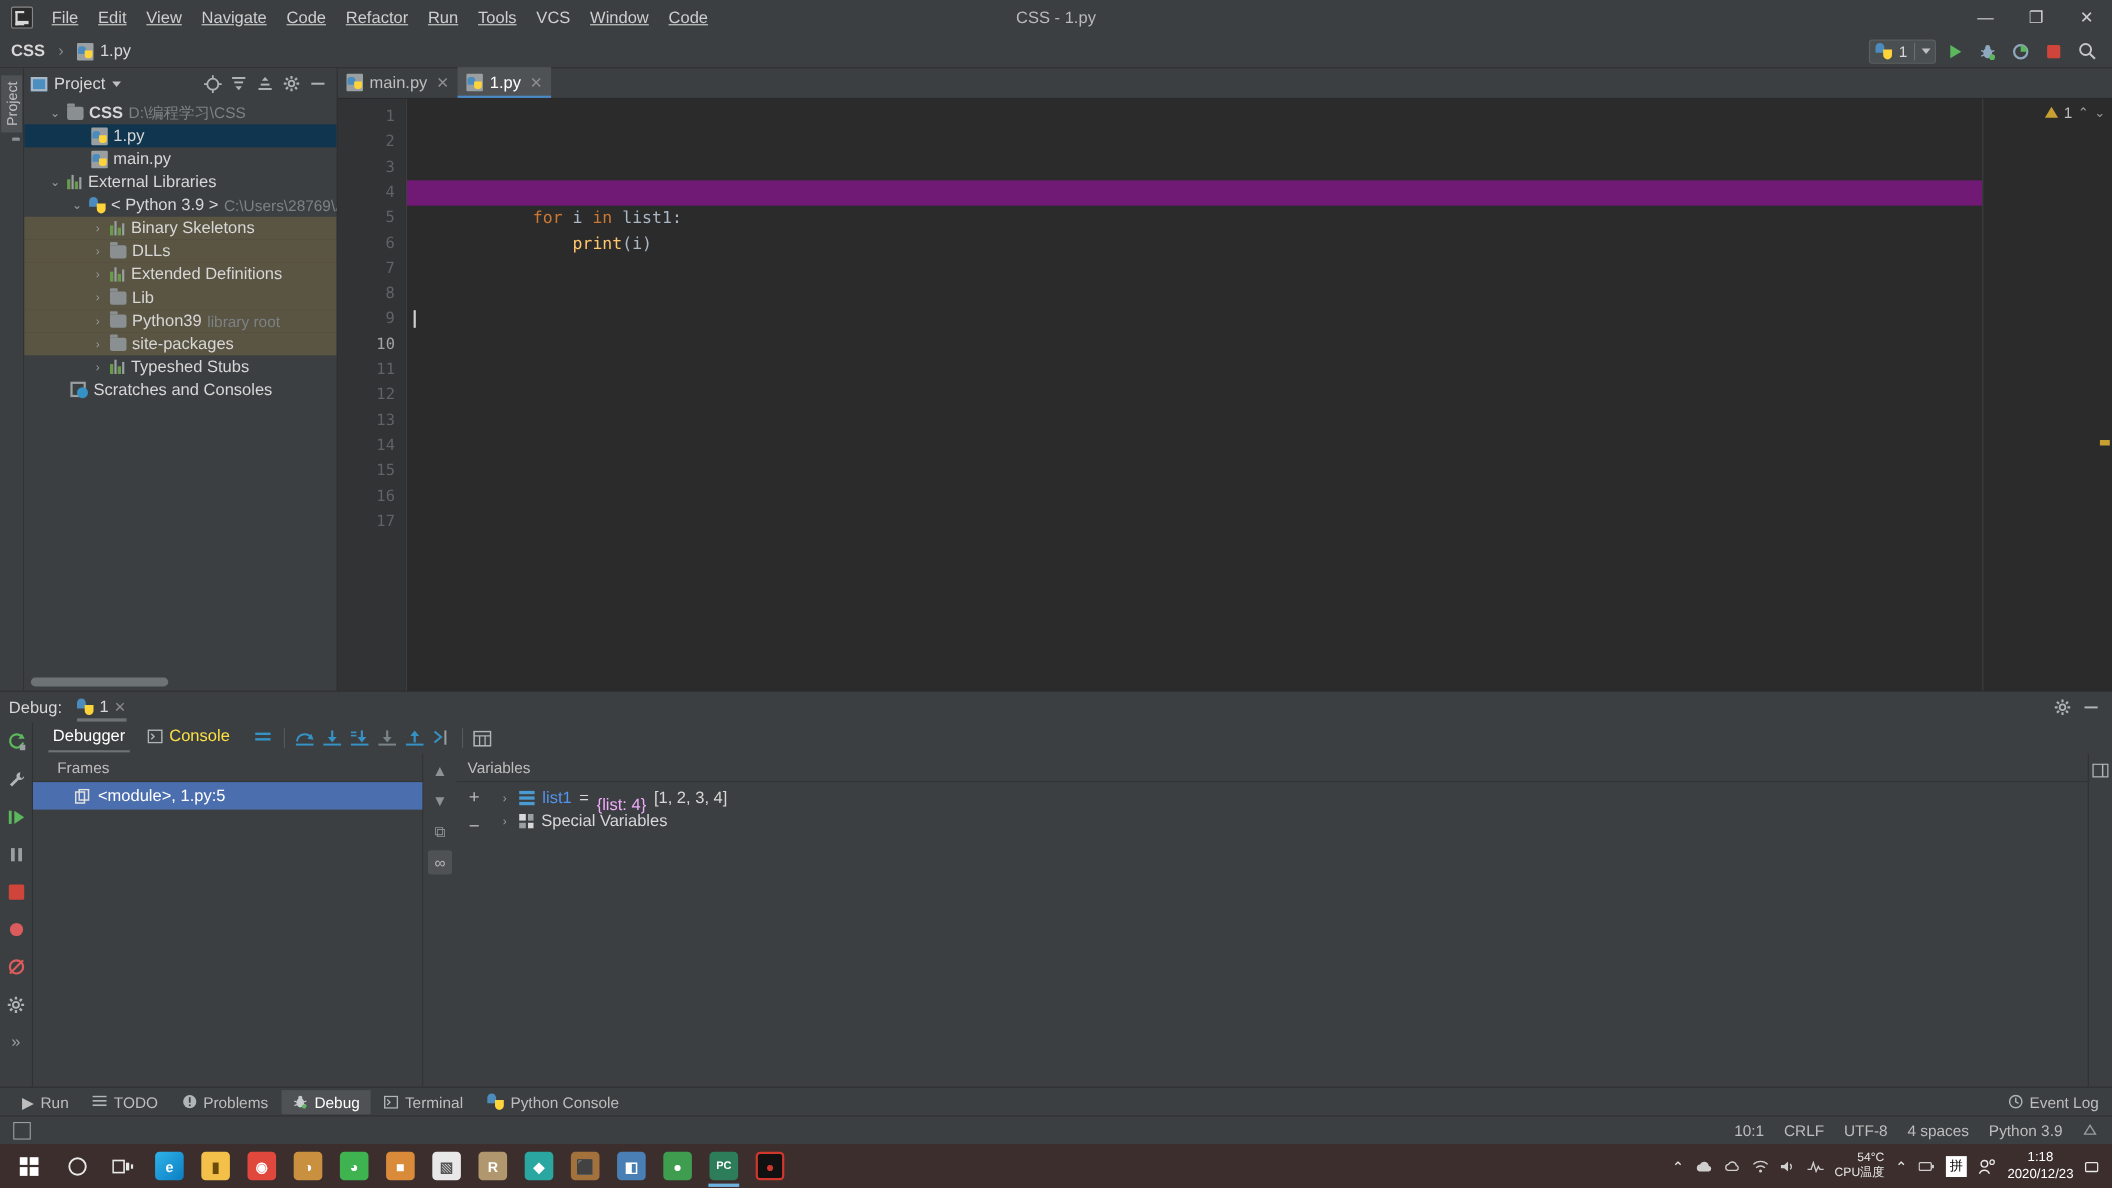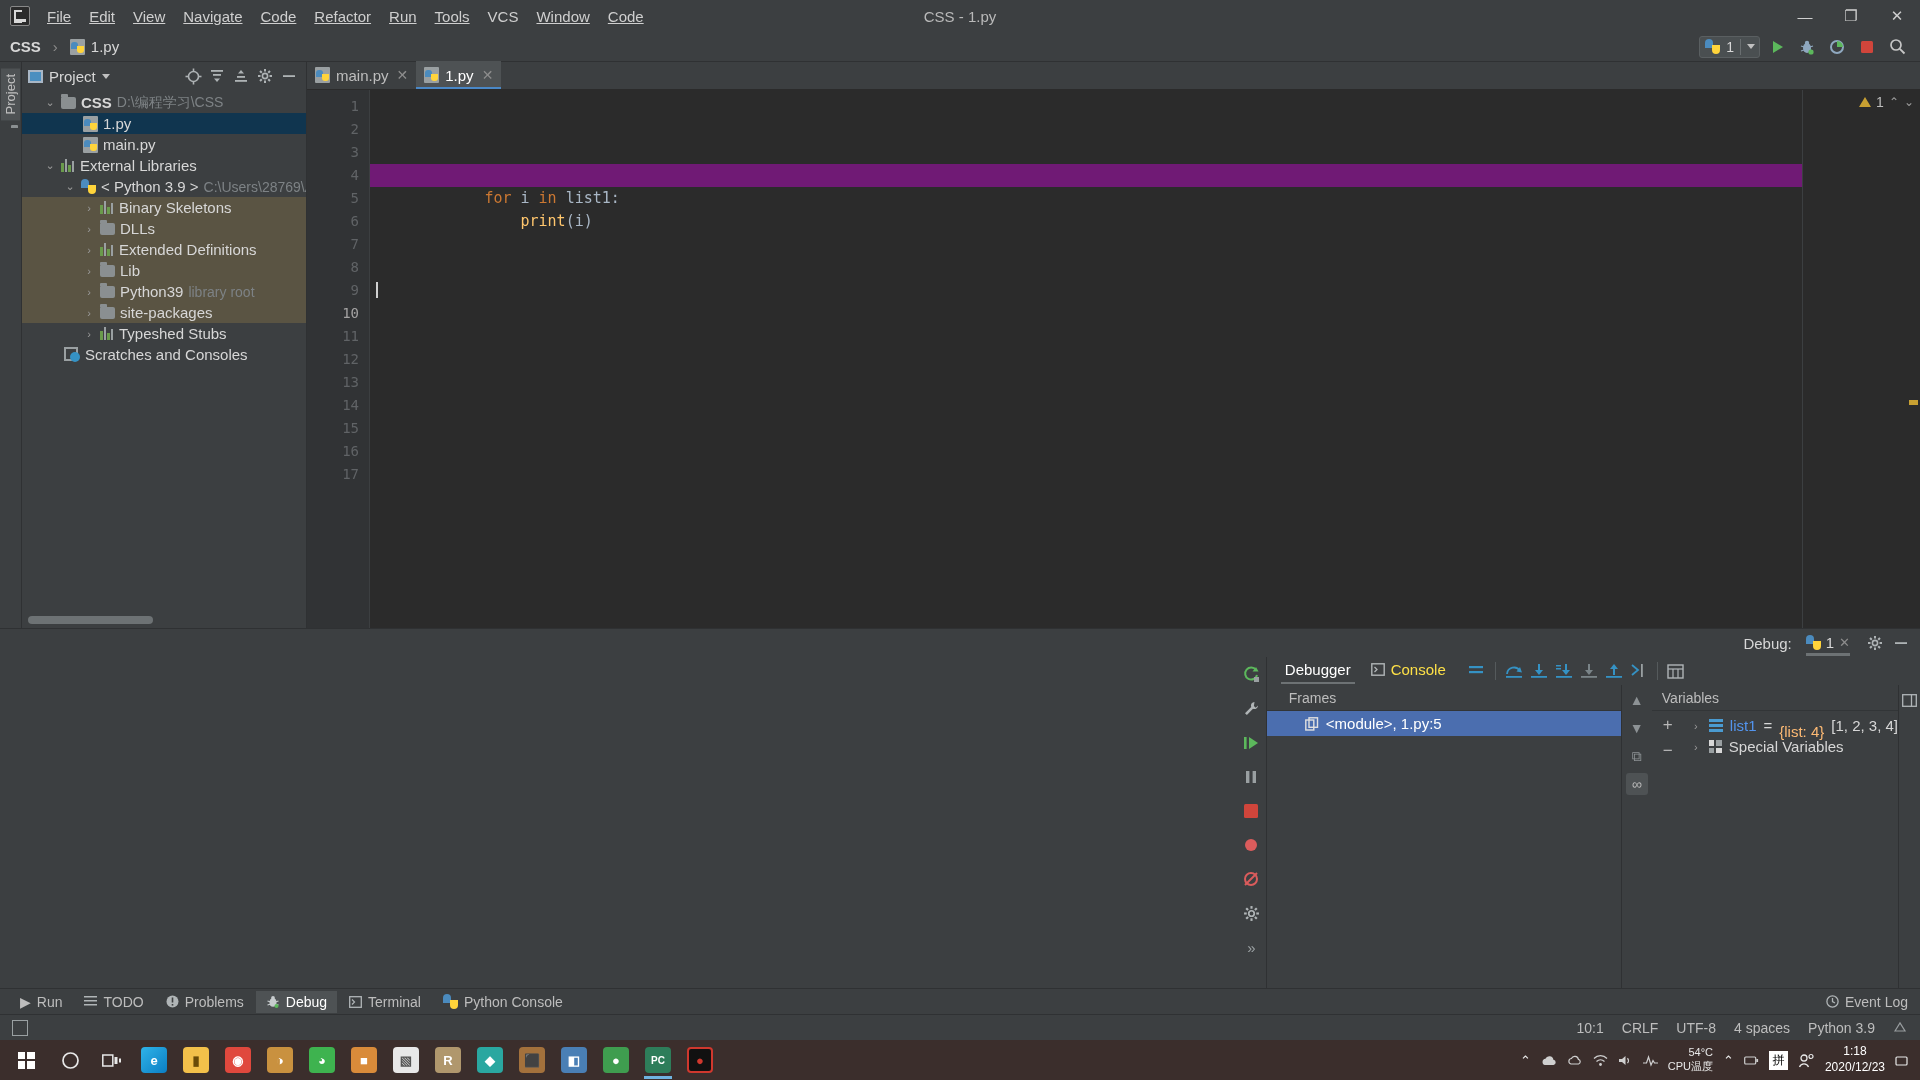--- a/index.html
+++ b/index.html
@@ -130,21 +130,21 @@
                  position:relative; }
   .warnbox { position:absolute; top:4px; right:6px; display:flex; align-items:center; gap:5px;
              font-size:14px; color:#bdbdbd; }
   .tri { width:0;height:0;border-left:6px solid transparent;border-right:6px solid transparent;
          border-bottom:10px solid #c8a032; position:relative;}
   .chev { color:#9a9a9a; font-size:12px; }
   .mark { position:absolute; right:2px; width:9px; height:5px; background:#c8a032; }
 
   
   .debugwrap { height:360px; background:#3c3f41; display:flex; flex-direction:column;
-               border-top:1px solid #2f3133; flex:0 0 360px;align-items:flex-end; }
+               border-top:1px solid #2f3133; flex:0 0 360px; }
   .dbg-head { height:28px; display:flex; align-items:center; padding:0 8px; gap:8px; flex:0 0 28px;}
   .dbg-label { font-size:15px; color:#d7d7d7; }
   .dbg-sess { display:flex; align-items:center; gap:5px; font-size:15px; color:#d7d7d7;
               position:relative; padding:3px 6px 5px 6px; }
   .dbg-sess::after { content:""; position:absolute; left:6px; right:6px; bottom:0; height:3px;
               background:#6d7274; }
   .dbg-head-right { margin-left:auto; display:flex; gap:4px; }
 
   .dbg-body { flex:1; display:flex; min-height:0; }
   .dbg-strip { width:30px; background:#3c3f41; display:flex; flex-direction:column;
@@ -182,21 +182,21 @@
   .frames-side { width:30px; flex:0 0 30px; display:flex; flex-direction:column;
                  align-items:center; padding-top:4px; gap:6px; }
   .vars { flex:1; display:flex; flex-direction:column; min-width:0; }
   .vars-body { flex:1; display:flex; }
   .vars-tools { width:32px; flex:0 0 32px; display:flex; flex-direction:column;
                 align-items:center; padding-top:4px; gap:6px; color:#b8b8b8; font-size:17px; }
   .vars-list { flex:1; padding-top:4px; }
   .var-row { height:21px; display:flex; align-items:center; gap:7px; padding-left:6px;
              font-size:15px; color:#d7d7d7; white-space:nowrap; }
   .var-name { color:#5394ec; }
-  .var-type { color:#fdba74;margin-top:12px; }
+  .var-type { color:#f0abfc;margin-top:12px; }
   .list-ic { width:14px;height:13px;flex:0 0 14px;display:flex;flex-direction:column;gap:2px;}
   .list-ic i { height:3px; background:#4a9bd1; display:block; width:100%; }
   .grid-ic { width:13px;height:13px;flex:0 0 13px;display:grid;grid-template-columns:1fr 1fr;
              grid-template-rows:1fr 1fr; gap:2px; }
   .grid-ic i{ background:#9aa0a2; display:block; }
   .grid-ic i:nth-child(1){background:#d8d8d8;}
   .grid-ic i:nth-child(4){background:#d8d8d8;}
 
   
   .bottombar { height:26px; background:#3c3f41; display:flex; align-items:center;

